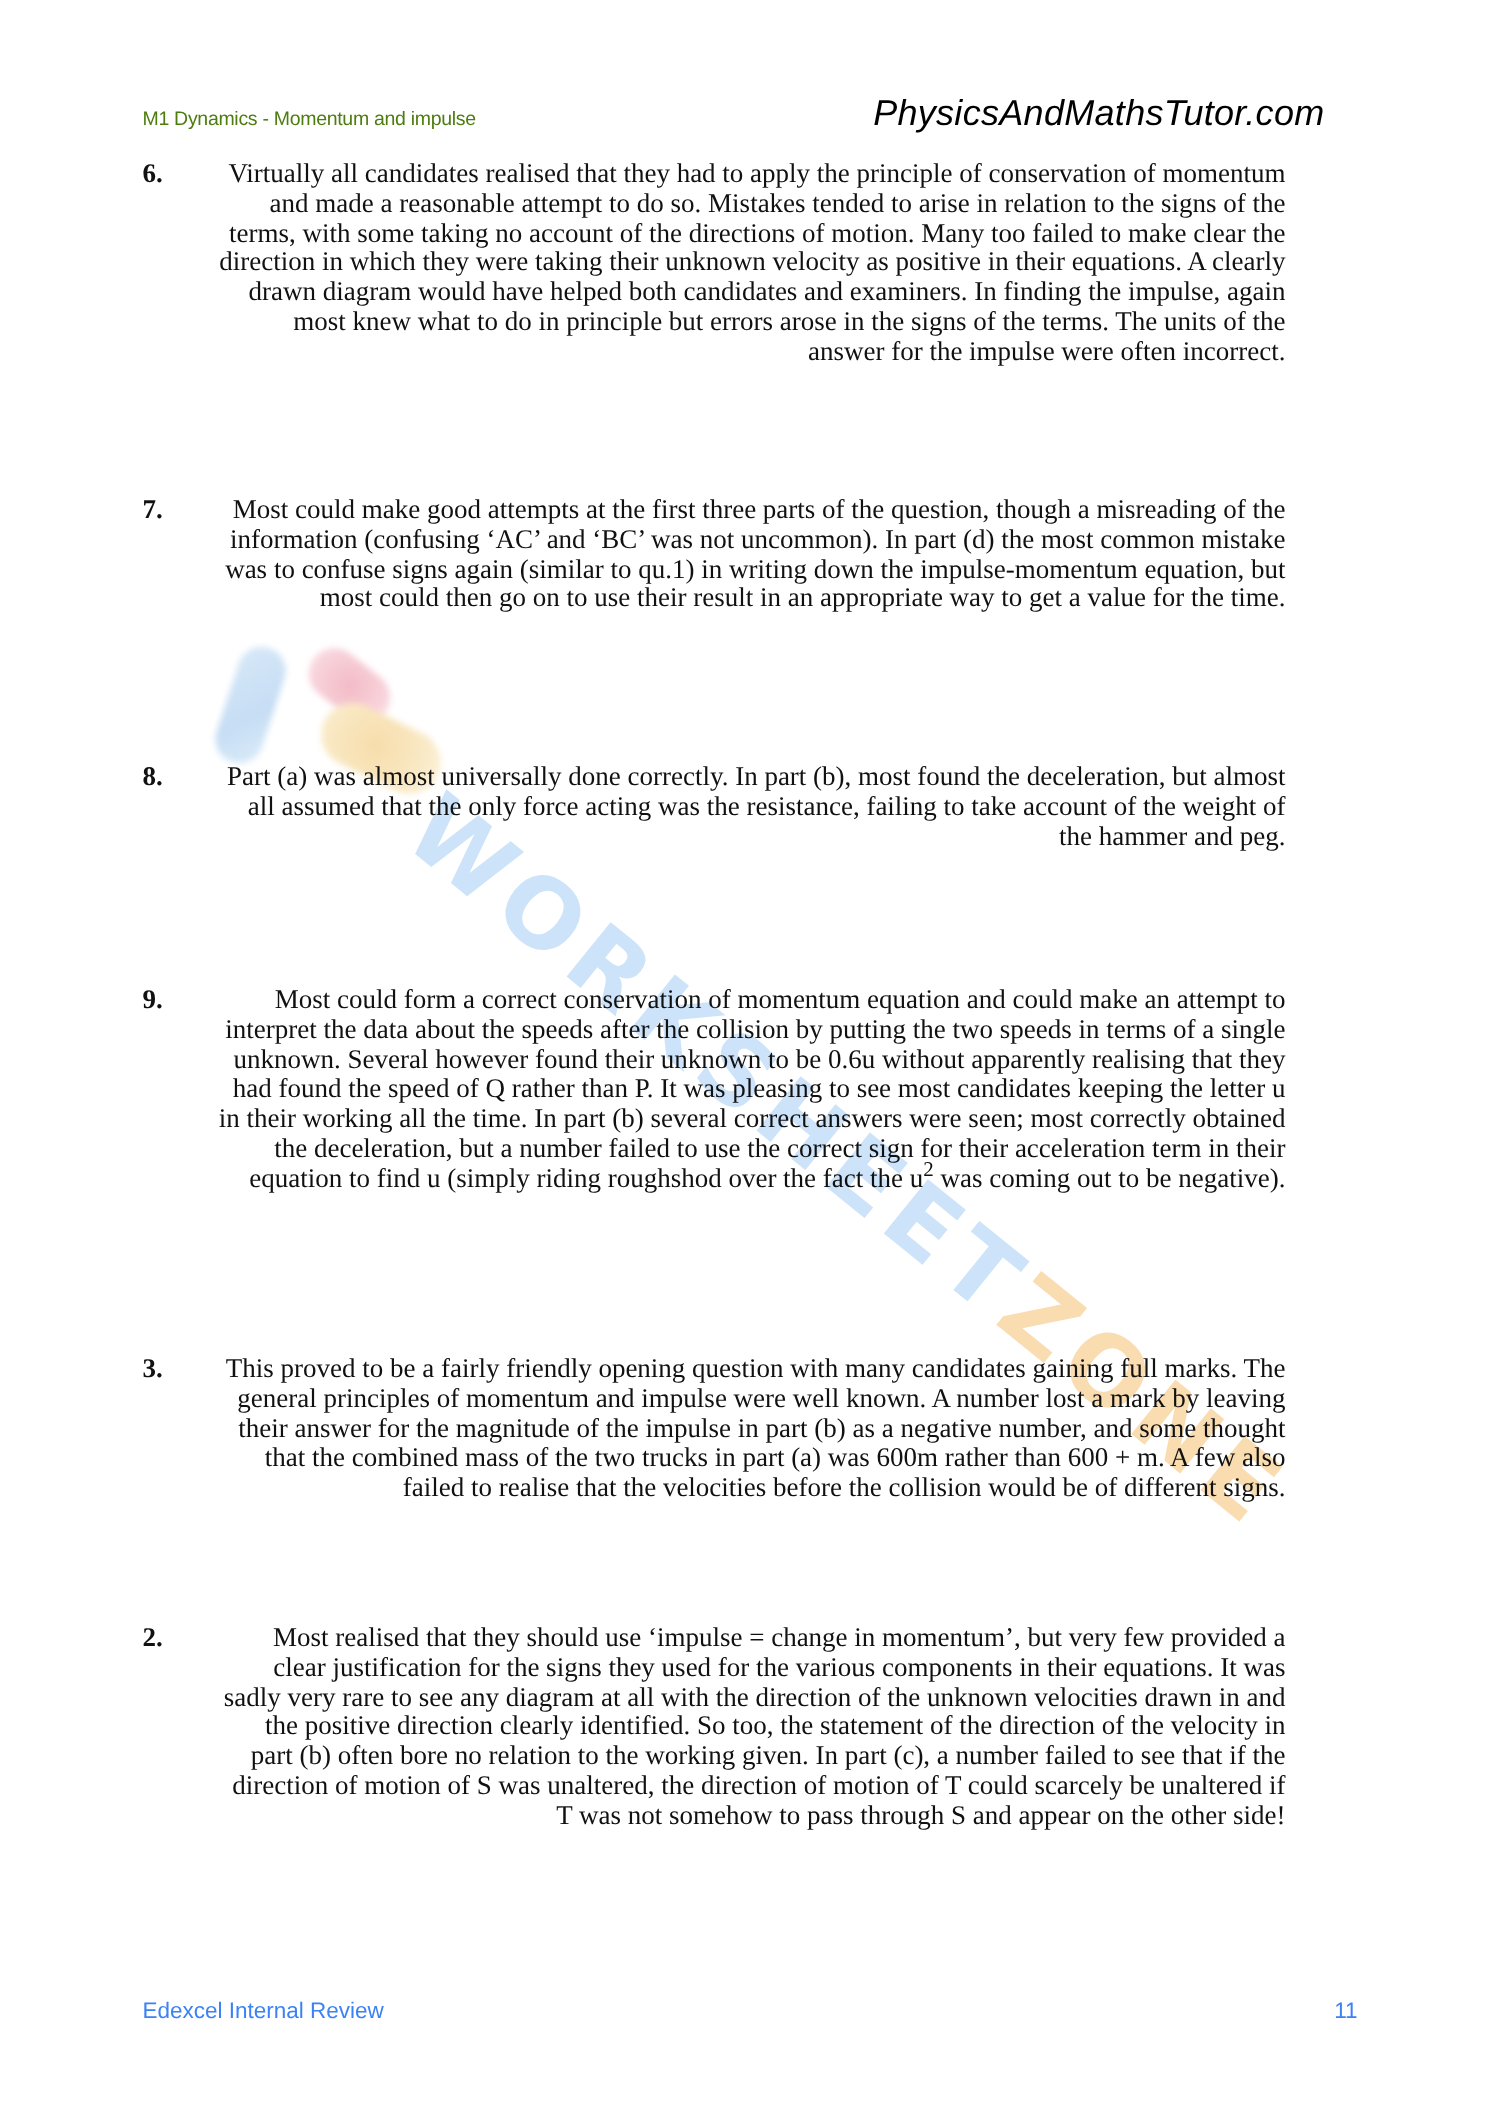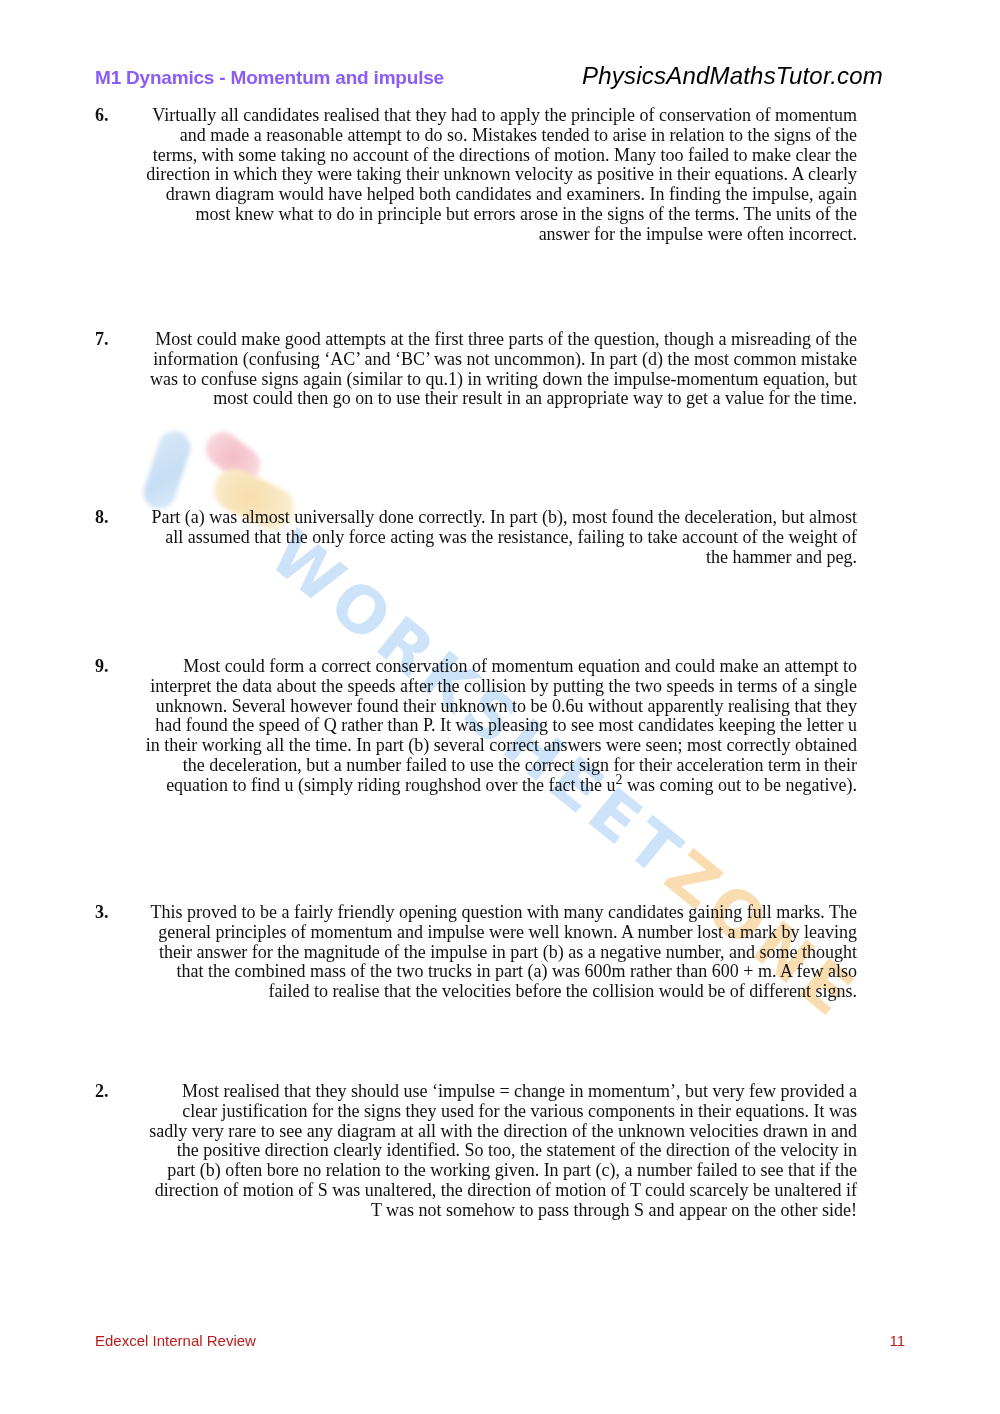--- a/index.html
+++ b/index.html
@@ -39,21 +39,21 @@
   }
   .wm-blue{color:rgba(156,199,243,0.50);}
   .wm-orange{color:rgba(246,186,100,0.50);}
   
   .header{
     position:absolute;z-index:2;left:95px;right:95px;top:62px;
     display:flex;justify-content:space-between;align-items:baseline;
   }
   .doc-title{
     font-family:"Liberation Sans", sans-serif;
-    font-weight:bold;font-size:19px;letter-spacing:-0.2px;color:#8b5cf6;
+    font-weight:normal;font-size:13px;letter-spacing:-0.2px;color:#4d7c0f;
   }
   .site-name{
     font-family:"Liberation Sans", sans-serif;
     font-style:italic;font-size:24px;color:#000000;letter-spacing:0.2px;
     padding-right:22px;
   }
   
   .paragraphs{position:absolute;z-index:1;inset:0;}
   .para{
     position:absolute;left:95px;width:772px;
@@ -66,21 +66,21 @@
   .para:nth-child(4){top:657px;}
   .para:nth-child(5){top:903px;}
   .para:nth-child(6){top:1082px;}
   .num{flex:none;width:50px;font-weight:bold;}
   .ptext{width:712px;text-align:right;}
   .ptext sup{font-size:14px;line-height:0;}
   
   .footer{
     position:absolute;z-index:2;left:95px;right:95px;top:1332px;
     display:flex;justify-content:space-between;align-items:baseline;
-    font-family:"Liberation Sans", sans-serif;font-size:15px;color:#b91c1c;
+    font-family:"Liberation Sans", sans-serif;font-size:15px;color:#3b82f6;
   }
 </style>
 </head>
 <body>
 
 <div class="page">
 
   <div class="watermark">
     <div class="wm-shape wm-logo-blue"></div>
     <div class="wm-shape wm-logo-pink"></div>

